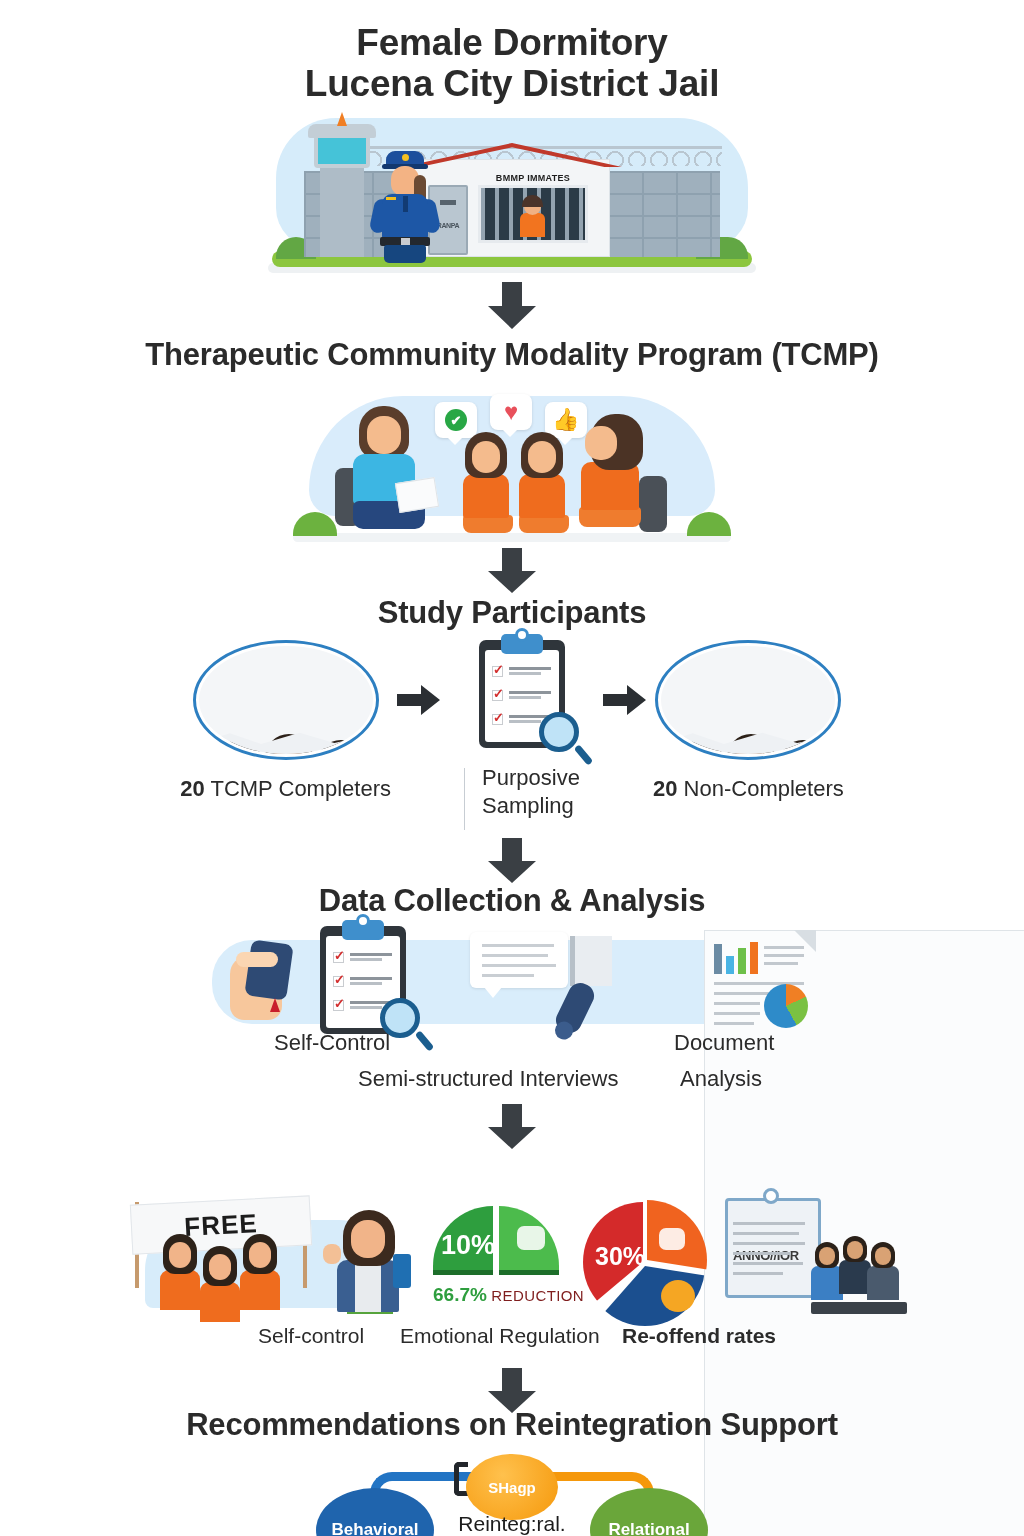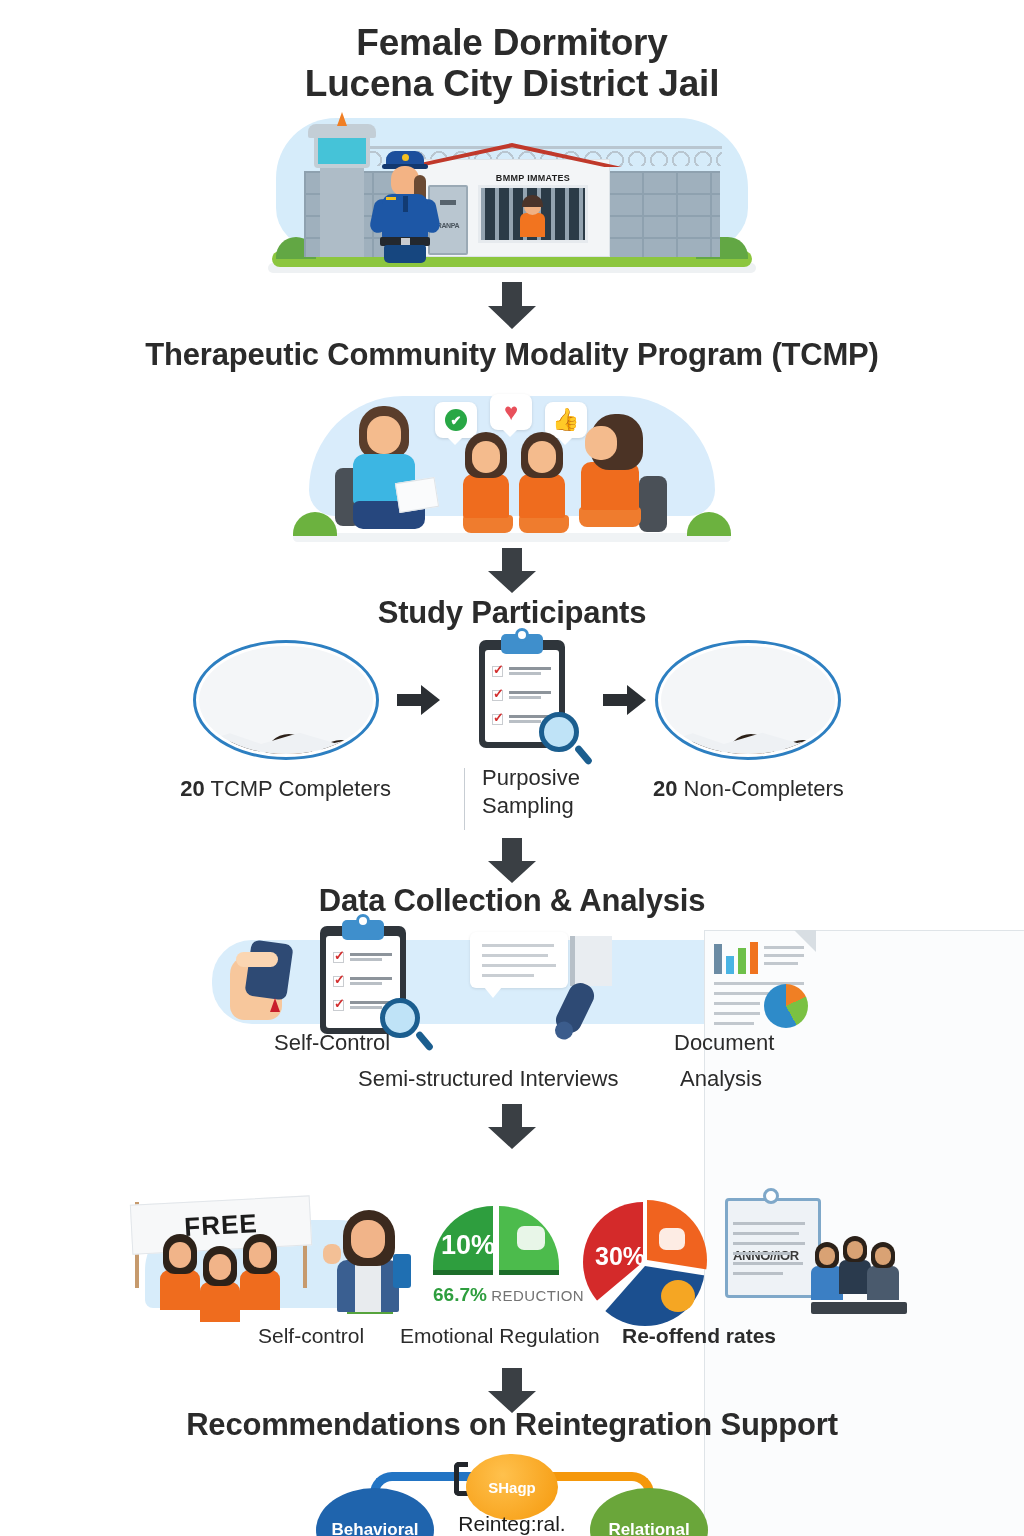--- a/index.html
+++ b/index.html
@@ -292,21 +292,21 @@
   .gauge .halves{ position:relative; width:126px; height:66px; }
   .gauge .half{ position:absolute; top:0; width:60px; height:64px; }
   .gauge .half.l{ left:0; background:#2e9e3e; border-radius:60px 0 0 0; }
   .gauge .half.r{ right:0; background:#4cbb4c; border-radius:0 60px 0 0; }
   .gauge .pct{ position:absolute; left:8px; top:24px; color:#fff; font-size:27px; font-weight:700; }
   .gauge .emo{ position:absolute; right:14px; top:20px; width:28px;height:24px;background:#e8f6e8;border-radius:7px; }
   .gauge .shadow{position:absolute;top:64px;width:60px;height:5px;background:#1d6e2a;}
   .gauge .shadow.l{left:0;} .gauge .shadow.r{right:0;}
   .gauge .cap{ margin-top:12px; text-align:center; white-space:nowrap; }
   .gauge .cap .num{ color:#2e9e3e; font-weight:700; font-size:19px; }
-  .gauge .cap .red{ color:#737373; font-size:15px; letter-spacing:0.4px; }
+  .gauge .cap .red{ color:#7f1d1d; font-size:15px; letter-spacing:0.4px; }
 
   .pie3{ position:absolute; left:466px; top:10px; width:128px; height:112px; }
   .pie3 .sl{ position:absolute; width:120px;height:120px;border-radius:50%; }
   .pie3 .red{ left:0; top:0; background:#d42a2a; clip-path: polygon(50% 50%, 50% 0, 0 0, 0 92%); }
   .pie3 .org{ left:4px; top:-2px; background:#f0631f; clip-path: polygon(50% 50%, 50% 0, 100% 0, 100% 58%); }
   .pie3 .blu{ left:2px; top:4px; background:#1b4f8f; clip-path: polygon(50% 50%, 100% 58%, 100% 100%, 6% 100%); }
   .pie3 .pct{ position:absolute; left:12px; top:40px; color:#fff; font-size:25px; font-weight:700; }
   .pie3 .emo{ position:absolute; right:26px; top:26px; width:26px;height:22px;background:#fdece4;border-radius:7px;}
   .pie3 .tiger{ position:absolute; right:16px; bottom:2px; width:34px;height:32px;background:#f5a623;border-radius:50%;}
 

